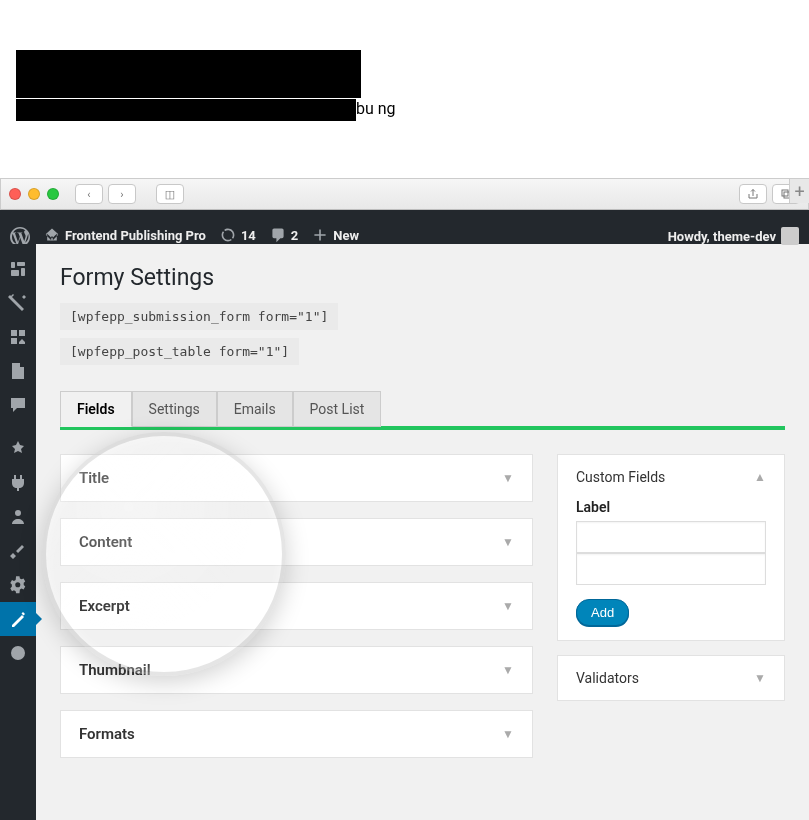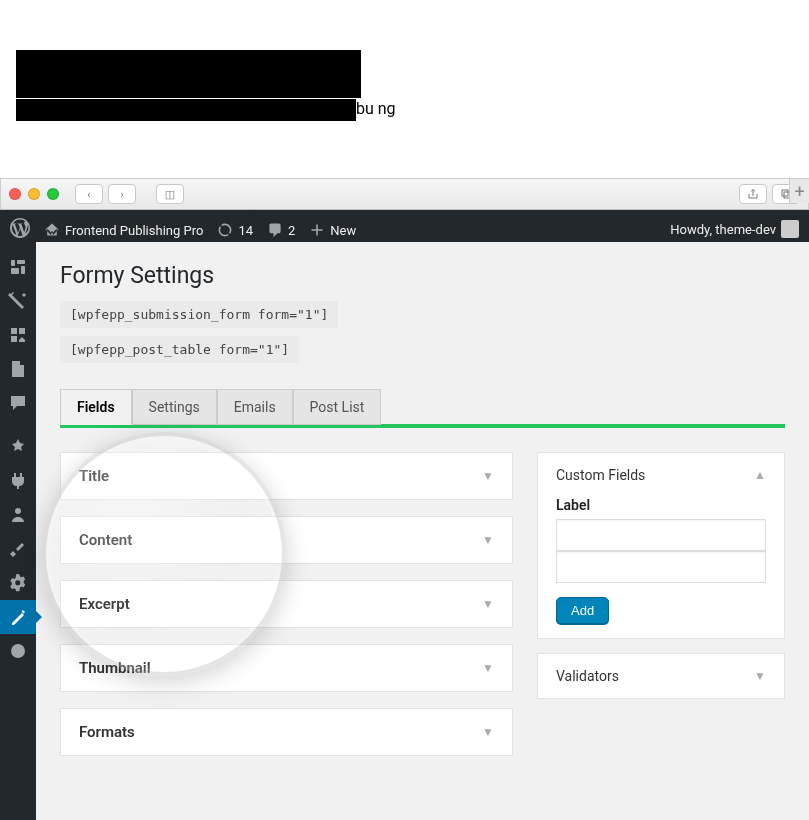--- a/index.html
+++ b/index.html
@@ -15,21 +15,21 @@
 
 .browser-chrome { background: linear-gradient(#f6f6f6, #e8e8e8); border: 1px solid #ccc; border-bottom: 1px solid #bdbdbd; height: 32px; display: flex; align-items: center; padding: 0 8px; gap: 6px; margin-top: 30px; position: relative; }
 .traffic { display: flex; gap: 7px; margin-right: 10px; }
 .dot { width: 12px; height: 12px; border-radius: 50%; border: 0.5px solid rgba(0,0,0,.15); }
 .dot.red { background: #ff5f57; } .dot.yel { background: #febc2e; } .dot.grn { background: #28c840; }
 .navbtn { width: 28px; height: 20px; border: 1px solid #c8c8c8; border-radius: 4px; background: #fff; display: flex; align-items: center; justify-content: center; font-size: 11px; color: #777; }
 .navbtn + .navbtn { margin-left: -1px; }
 .chrome-right { position: absolute; right: 8px; display: flex; gap: 6px; align-items: center; }
 .plusbtn { width: 20px; height: 24px; border-left: 1px solid #ccc; display: flex; align-items: center; justify-content: center; color: #888; font-size: 18px; position: absolute; right: -1px; top: 0; bottom: 0; background: #e8e8e8; }
 
-.wp-adminbar { background: #23282d; color: #eee; height: 32px; display: flex; align-items: flex-end; padding: 4px 10px; font-size: 13px; gap: 14px; }
+.wp-adminbar { background: #23282d; color: #eee; height: 32px; display: flex; align-items: flex-start; padding: 17px 10px; font-size: 13px; gap: 14px; font-weight: bold; }
 .wp-adminbar .ab-item { display: flex; align-items: center; gap: 5px; cursor: pointer; }
 .wp-adminbar .grow { flex: 1; }
 .wp-adminbar svg { fill: #a0a5aa; }
 .avatar { width: 18px; height: 18px; background: #ccc; border-radius: 2px; }
 
 .wp-body { display: flex; background: #f1f1f1; height: 600px; }
 .wp-sidebar { width: 36px; background: #23282d; display: flex; flex-direction: column; padding-top: 8px; }
 .wp-sidebar .mi { width: 36px; height: 34px; display: flex; align-items: center; justify-content: center; cursor: pointer; }
 .wp-sidebar .mi svg { width: 20px; height: 20px; fill: #a0a5aa; }
 .wp-sidebar .mi.active { background: #0073aa; }
@@ -42,34 +42,34 @@
 .wp-content h2 { font-size: 23px; font-weight: 400; color: #23282d; margin-bottom: 12px; }
 .shortcode { background: #eaeaea; padding: 6px 10px; font-family: Consolas, Monaco, monospace; font-size: 13px; color: #444; display: inline-block; margin-bottom: 8px; }
 
 .tabs { display: flex; border-bottom: 4px solid #22c55e; margin-top: 18px; }
 .tab { padding: 9px 16px; border: 1px solid #ccc; background: #e5e5e5; color: #555; font-size: 14px; margin-bottom: -1px; margin-right: 0; cursor: pointer; }
 .tab.active { background: #f1f1f1; border-bottom-color: #f1f1f1; font-weight: 600; color: #000; }
 .tab .plus { color: #4caf50; font-weight: bold; margin-left: 4px; }
 
 .cols { display: flex; gap: 24px; margin-top: 24px; }
 .col-left { flex: 1; display: flex; flex-direction: column; gap: 16px; }
-.col-right { width: 248px; display: flex; flex-direction: column; gap: 14px; }
+.col-right { width: 228px; display: flex; flex-direction: column; gap: 14px; }
 
 .fieldbox { background: #fff; border: 1px solid #e2e2e2; padding: 14px 18px; display: flex; align-items: center; justify-content: space-between; cursor: pointer; }
 .fieldbox .lbl { font-weight: 600; font-size: 15px; color: #333; }
 .fieldbox .chev { color: #aaa; font-size: 12px; }
 
 .panel { background: #fff; border: 1px solid #e2e2e2; padding: 14px 18px; }
 .panel-head { display: flex; justify-content: space-between; align-items: center; font-size: 14px; color: #333; cursor: pointer; }
 .panel-head .chev { color: #aaa; font-size: 12px; }
 .panel-body { margin-top: 14px; }
 .panel-body label { display: block; font-size: 14px; font-weight: 600; color: #222; margin-bottom: 6px; margin-top: 12px; }
 .panel-body label:first-child { margin-top: 0; }
 .panel-body input { width: 100%; padding: 7px 8px; border: 1px solid #ddd; background: #fff; font-size: 14px; box-shadow: inset 0 1px 2px rgba(0,0,0,.05); }
-.btn-add { background: #0085ba; border: 1px solid #006799; color: #fff; padding: 5px 14px; border-radius: 5px; font-size: 13px; cursor: pointer; margin-top: 14px; box-shadow: 0 1px 0 #006799; }
+.btn-add { background: #0085ba; border: 1px solid #006799; color: #fff; padding: 5px 14px; border-radius: 13px; font-size: 13px; cursor: pointer; margin-top: 14px; box-shadow: 0 1px 0 #006799; }
 
 .magnifier { position: absolute; left: 42px; top: 432px; width: 244px; height: 244px; border-radius: 50%; border: 4px solid rgba(180,180,180,.35); box-shadow: 0 6px 24px rgba(0,0,0,.18), inset 0 0 12px rgba(255,255,255,.5); pointer-events: none; background: radial-gradient(circle at 35% 30%, rgba(255,255,255,.35), rgba(255,255,255,0) 55%); }
 </style>
 </head>
 <body>
 
 <div class="page-header">
   <h1><span>er</span></h1>
   <div class="sub"><span class="vis">bu      ng</span></div>
 </div>

